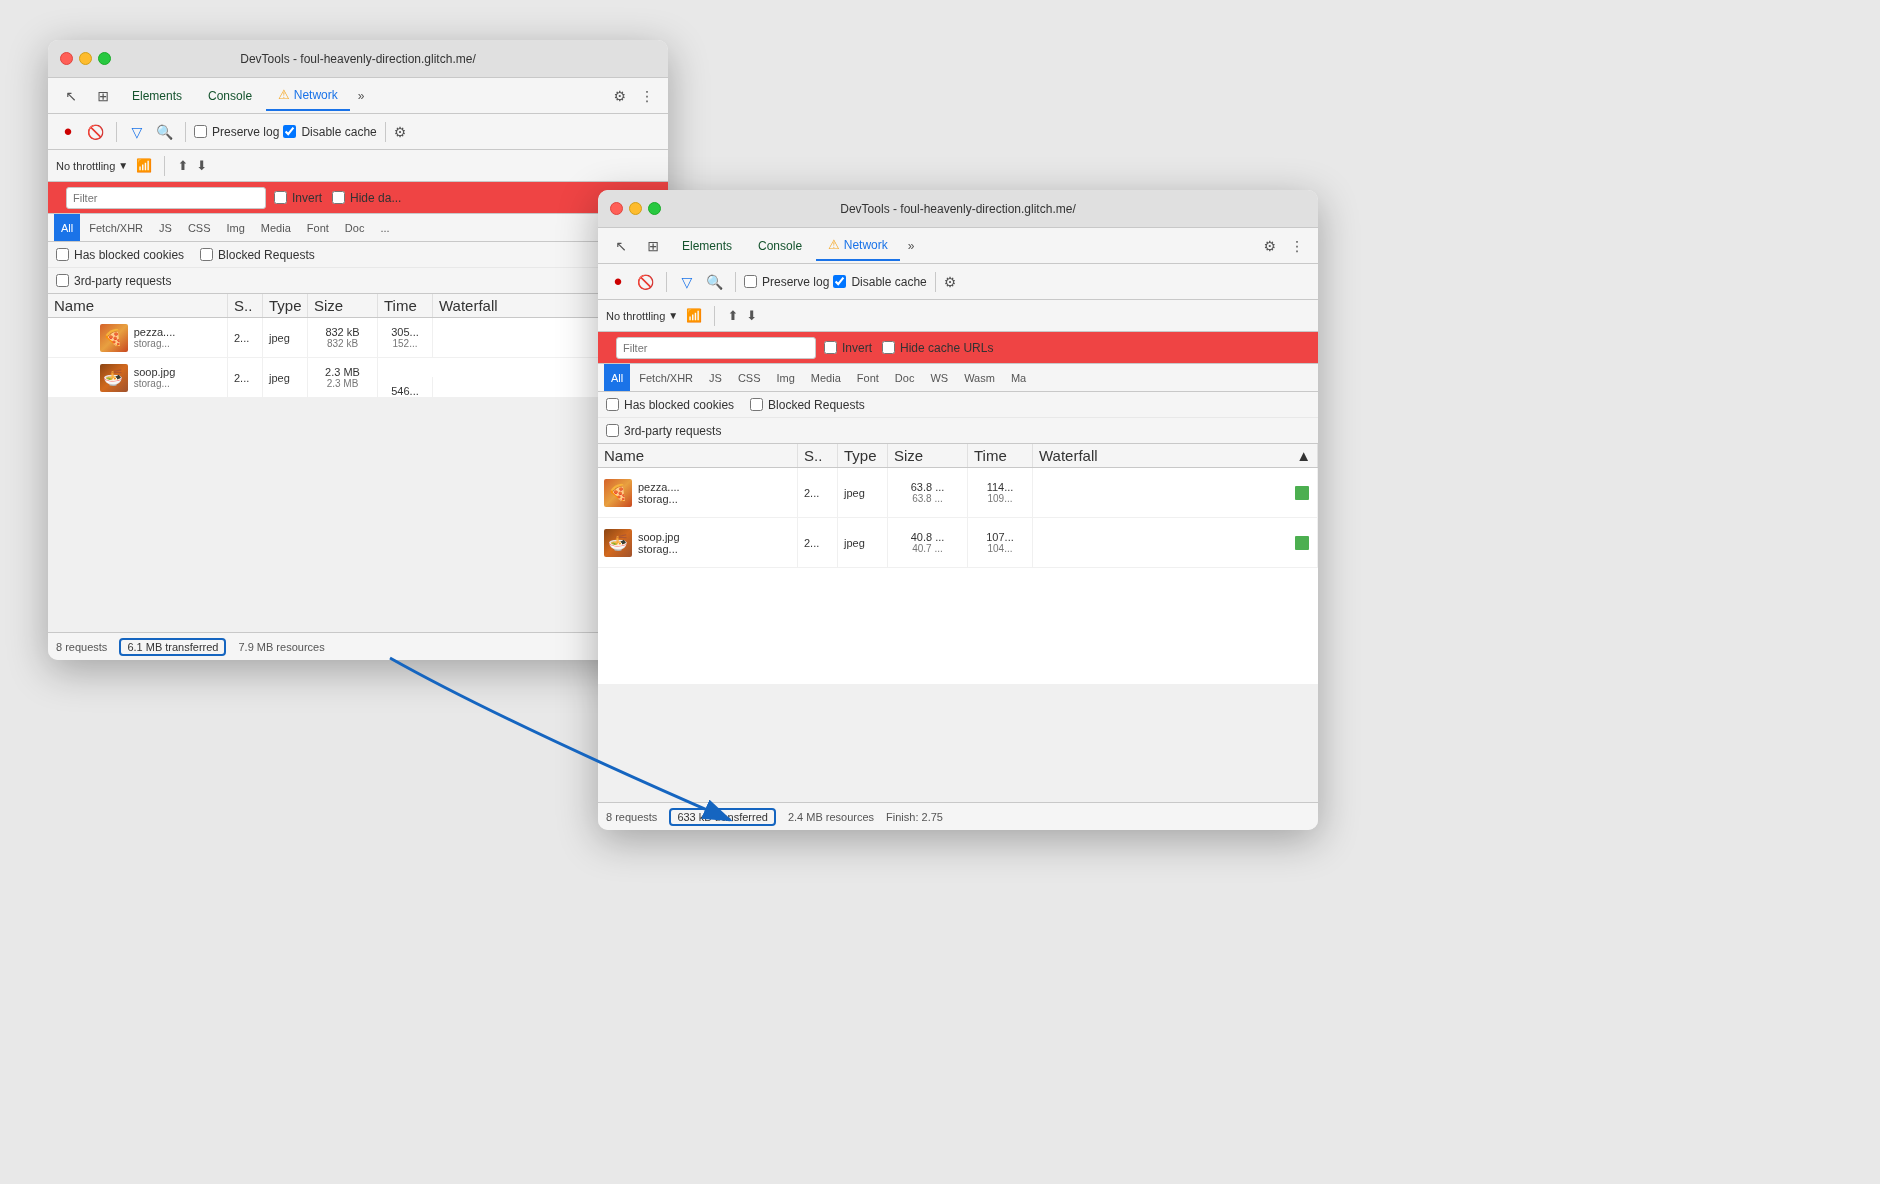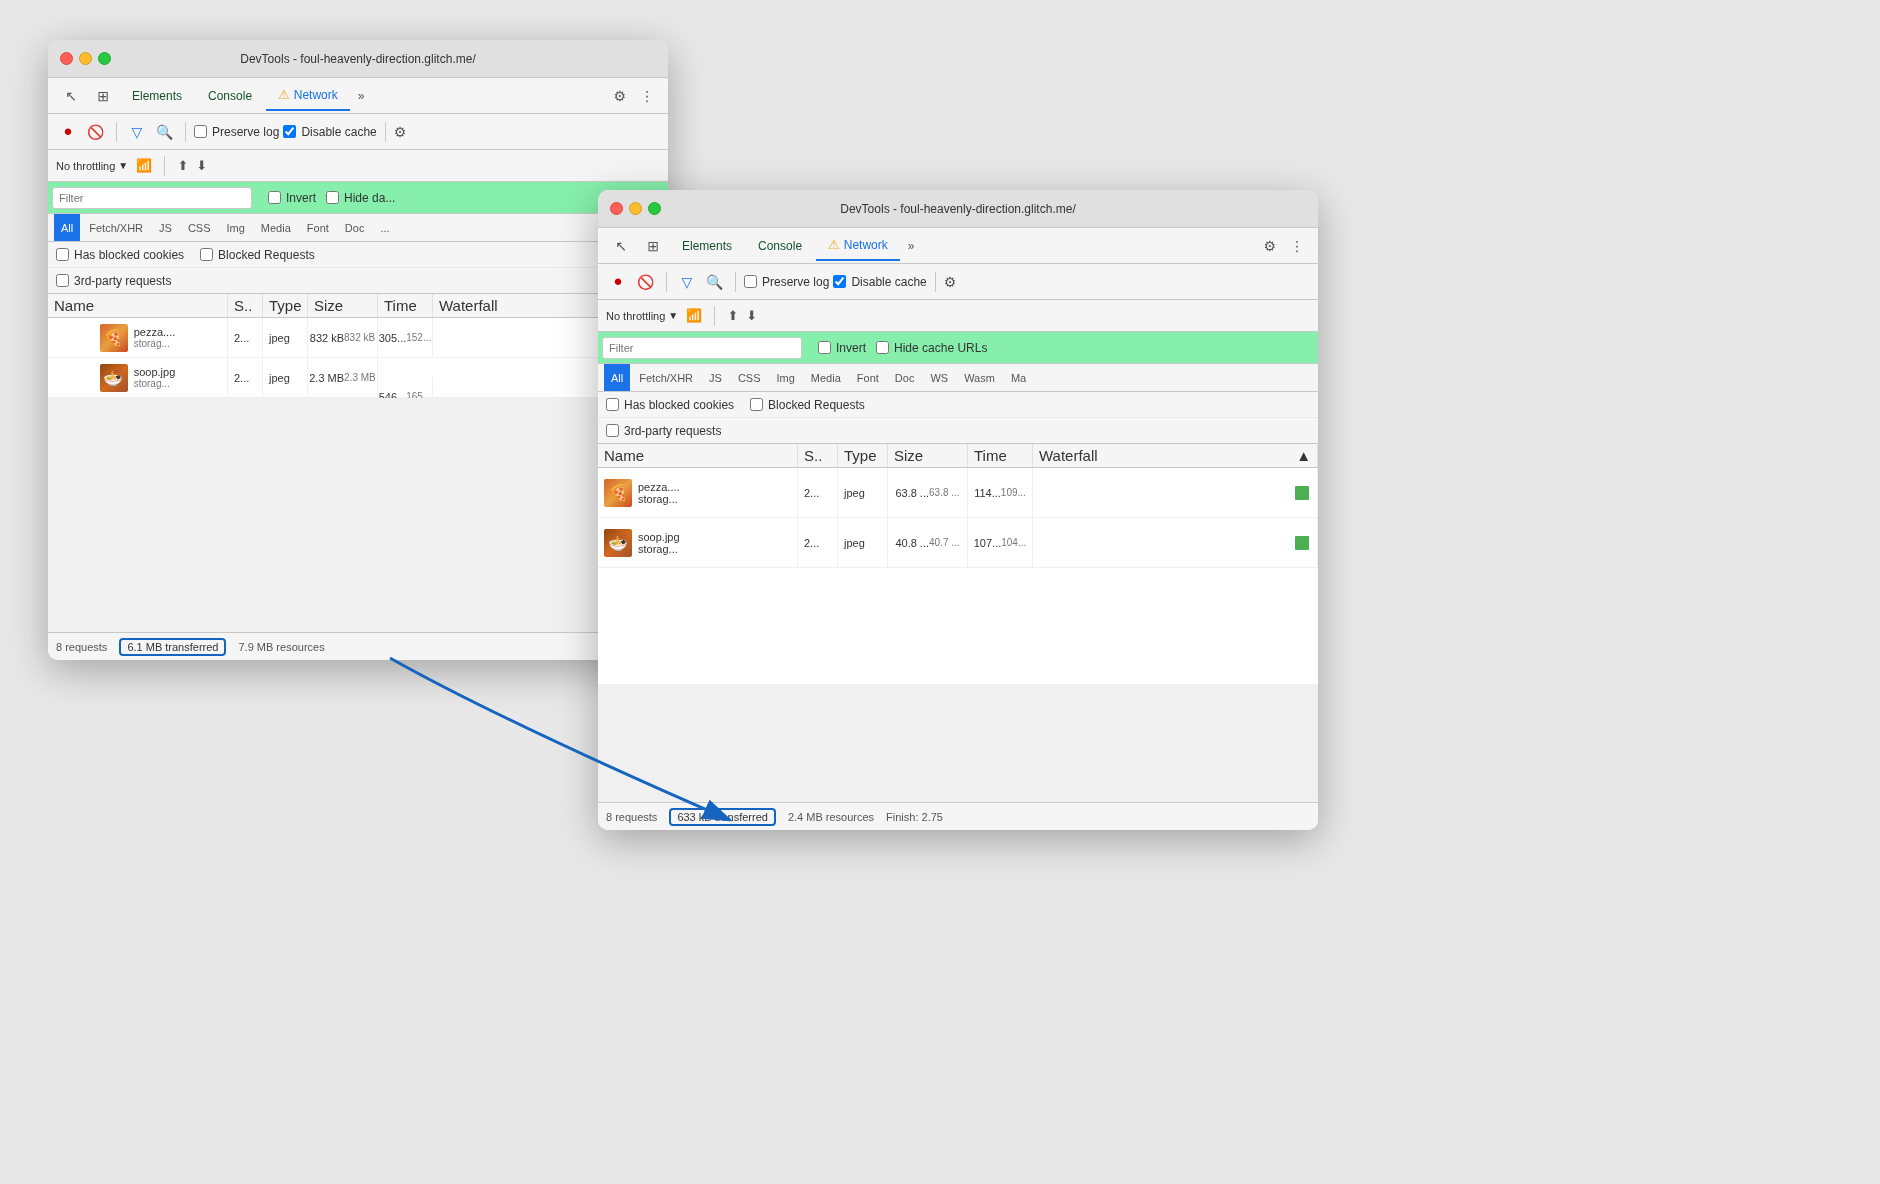--- a/index.html
+++ b/index.html
@@ -192,27 +192,27 @@
     .wifi-icon { font-size: 13px; color: #555; }
 
     .upload-icon, .download-icon {
       font-size: 13px;
       color: #555;
       cursor: pointer;
     }
 
     
     .filter-bar {
-      background: #86efac;
+      background: #ef4444;
       display: flex;
       align-items: center;
       height: 32px;
       border-bottom: 1px solid #c8c8c8;
-      padding: 0 4px;
-      gap: 16px;
+      padding: 0 18px;
+      gap: 8px;
     }
 
     .filter-input {
       flex: 1;
       height: 22px;
       border: 1px solid #c8c8c8;
       border-radius: 3px;
       padding: 0 6px;
       font-size: 11px;
       background: white;
@@ -325,20 +325,21 @@
       color: #333;
     }
 
     .td-name .secondary {
       font-size: 10px;
       color: #777;
     }
 
     .td-size {
       display: flex;
+      flex-direction: column;
       justify-content: center;
     }
 
     .thumbnail {
       width: 28px;
       height: 28px;
       border-radius: 2px;
       margin-right: 6px;
       flex-shrink: 0;
       overflow: hidden;

